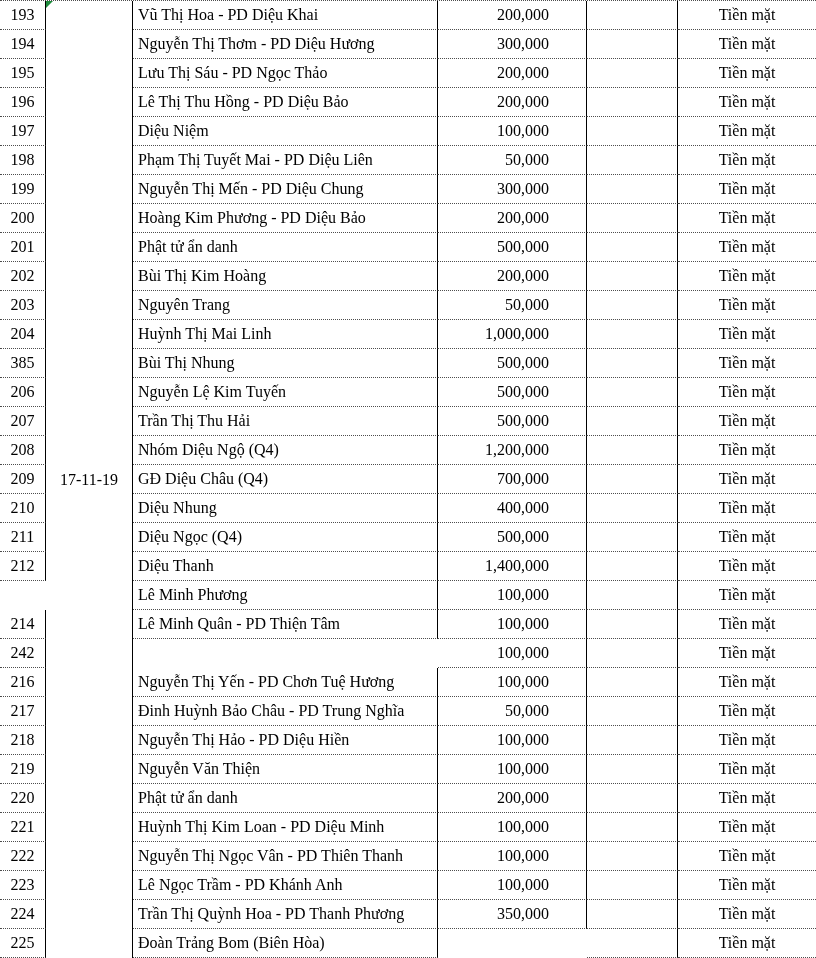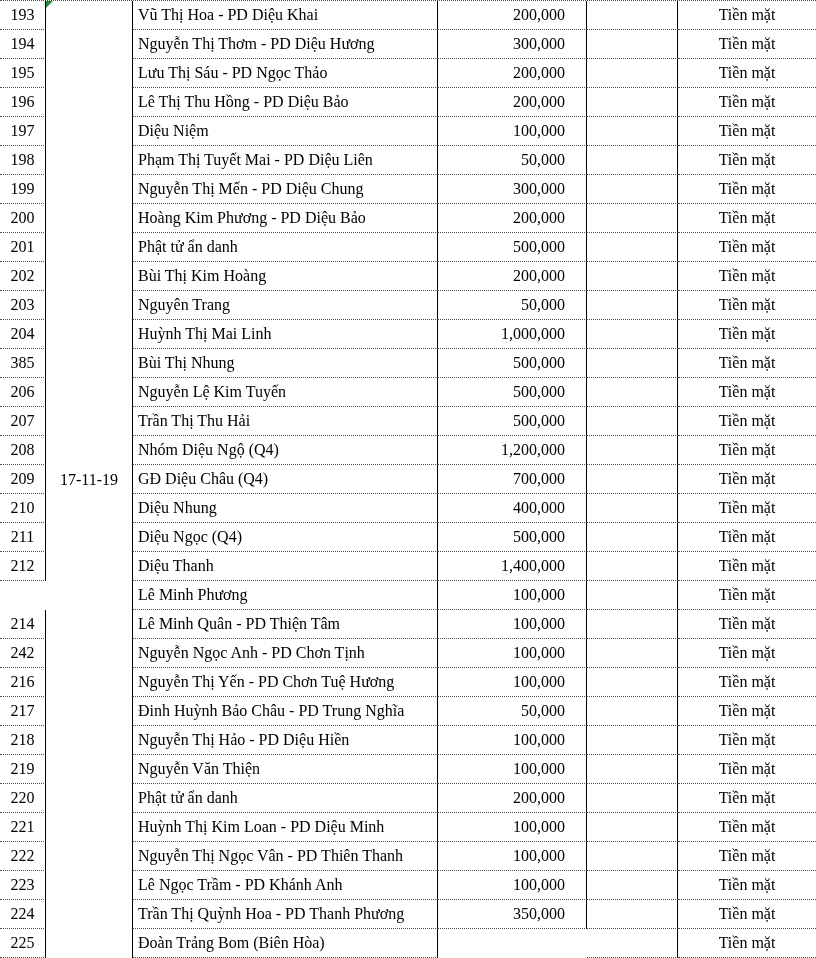--- a/index.html
+++ b/index.html
@@ -26,21 +26,21 @@
     overflow: hidden;
     white-space: nowrap;
     font-size: 16px;
     line-height: 1;
     border-bottom: 1px dotted #4d4d4d;
     background: #fff;
   }
   .v { border-right: 1px solid #000; }
   .col-no { justify-content: center; grid-column: 1; }
   .col-name { padding-left: 5px; grid-column: 3; }
-  .col-amount { justify-content: flex-end; padding-right: 21px; grid-column: 4; }
+  .col-amount { justify-content: flex-end; padding-right: 37px; grid-column: 4; }
   .col-note { grid-column: 5; }
   .col-method { justify-content: center; grid-column: 6; }
   #date-cell {
     grid-column: 2;
     grid-row: 1 / span 33;
     box-sizing: border-box;
     position: relative;
     display: flex;
     align-items: center;
     justify-content: center;
@@ -170,21 +170,20 @@
       <div class="cell col-name v" style="grid-row: 21;">Lê Minh Phương</div>
       <div class="cell col-amount v" style="grid-row: 21;">100,000</div>
       <div class="cell col-note v" style="grid-row: 21;"></div>
       <div class="cell col-method" style="grid-row: 21;">Tiền mặt</div>
       <div class="cell col-no v" style="grid-row: 22;">214</div>
       <div class="cell col-name v" style="grid-row: 22;">Lê Minh Quân - PD Thiện Tâm</div>
       <div class="cell col-amount v" style="grid-row: 22;">100,000</div>
       <div class="cell col-note v" style="grid-row: 22;"></div>
       <div class="cell col-method" style="grid-row: 22;">Tiền mặt</div>
       <div class="cell col-no v" style="grid-row: 23;">242</div>
-      <div class="cell col-name v" style="grid-row: 23;">Nguyễn Ngọc Anh - PD Chơn Tịnh</div>
       <div class="cell col-amount v" style="grid-row: 23;">100,000</div>
       <div class="cell col-note v" style="grid-row: 23;"></div>
       <div class="cell col-method" style="grid-row: 23;">Tiền mặt</div>
       <div class="cell col-no v" style="grid-row: 24;">216</div>
       <div class="cell col-name v" style="grid-row: 24;">Nguyễn Thị Yến - PD Chơn Tuệ Hương</div>
       <div class="cell col-amount v" style="grid-row: 24;">100,000</div>
       <div class="cell col-note v" style="grid-row: 24;"></div>
       <div class="cell col-method" style="grid-row: 24;">Tiền mặt</div>
       <div class="cell col-no v" style="grid-row: 25;">217</div>
       <div class="cell col-name v" style="grid-row: 25;">Đinh Huỳnh Bảo Châu - PD Trung Nghĩa</div>

